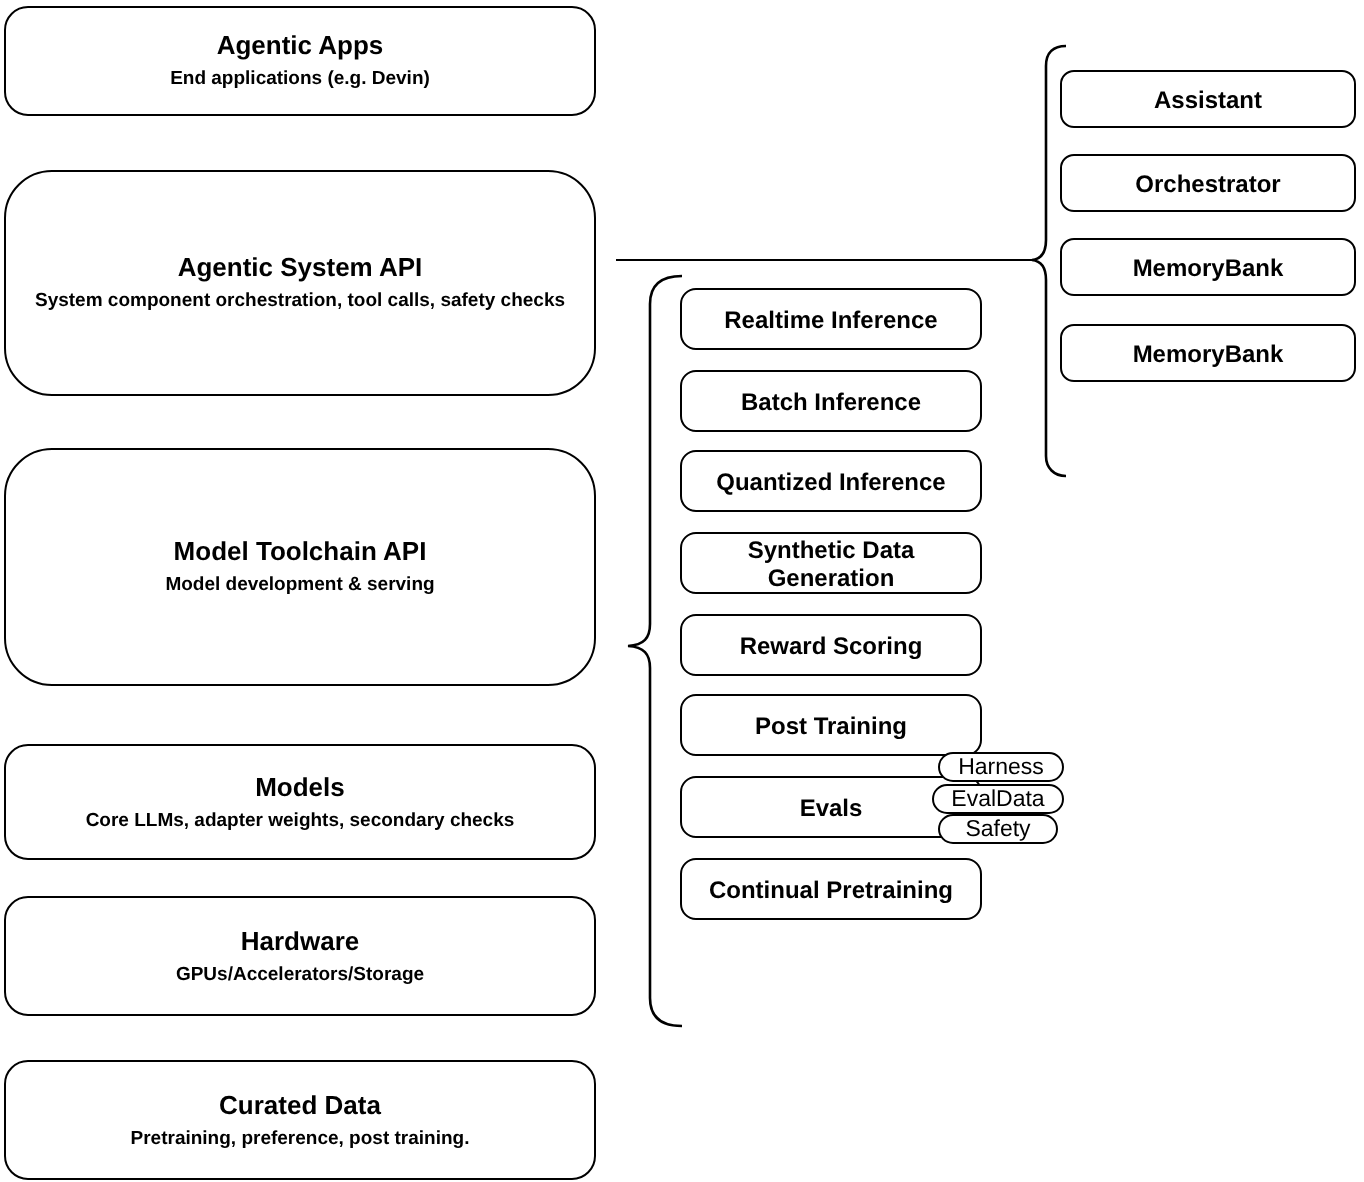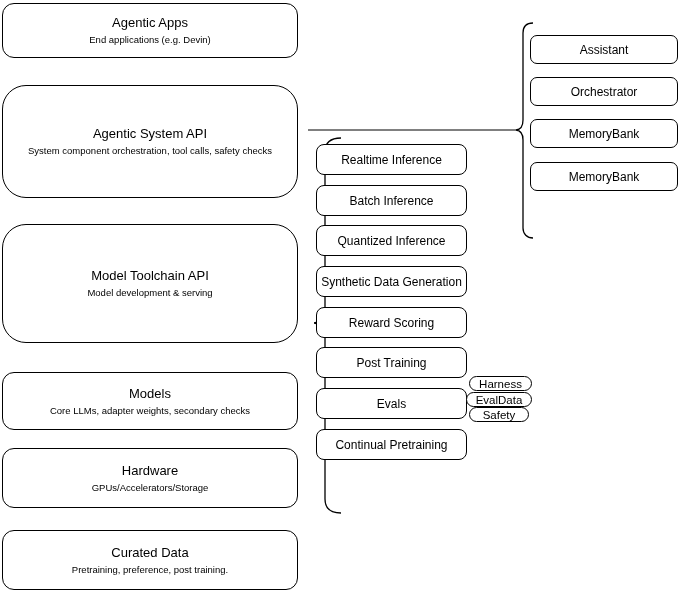--- a/index.html
+++ b/index.html
@@ -18,28 +18,29 @@
     position: absolute;
     box-sizing: border-box;
     background: #ffffff;
     border: 1px solid #000000;
     display: flex;
     flex-direction: column;
     align-items: center;
     justify-content: center;
     text-align: center;
     z-index: 1;
+    font-weight: bold;
   }
   .stack { left: 2px; width: 296px; border-radius: 12px; }
   .stack.big { border-radius: 24px; }
   .node-title { font-size: 13px; line-height: 15px; }
   .node-sub { font-size: 9.5px; line-height: 12px; margin-top: 4px; }
 
   .mid {
-    left: 316px; width: 151px; height: 31px;
+    left: 340px; width: 151px; height: 31px;
     border-radius: 8px; border-width: 1.5px;
     font-size: 12px;
   }
   .rightcol {
     left: 530px; width: 148px; height: 29px;
     border-radius: 7px; border-width: 1.5px;
     font-size: 12px;
   }
   .badge {
     position: absolute;

